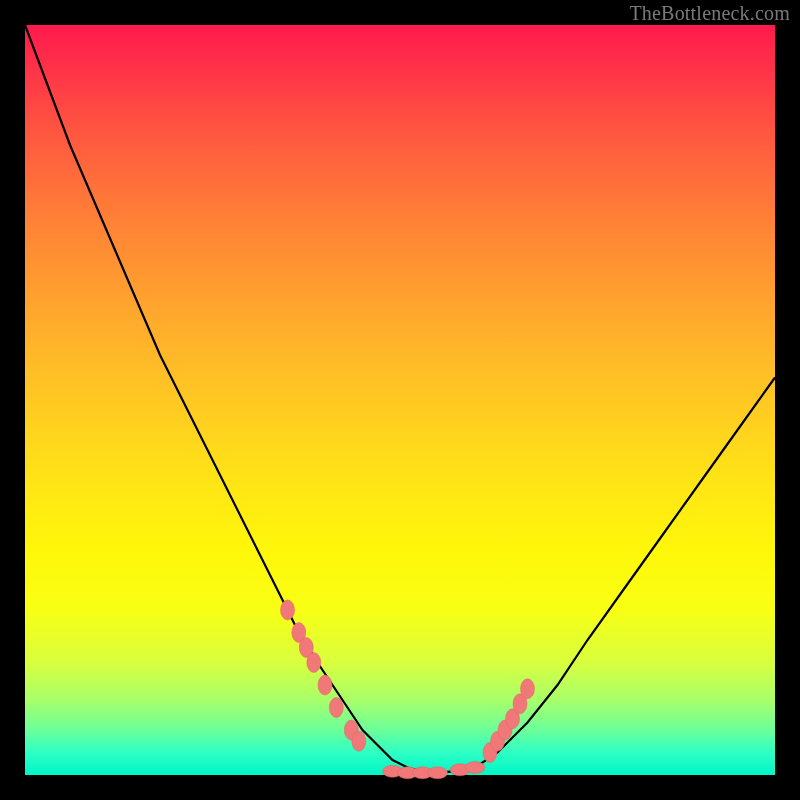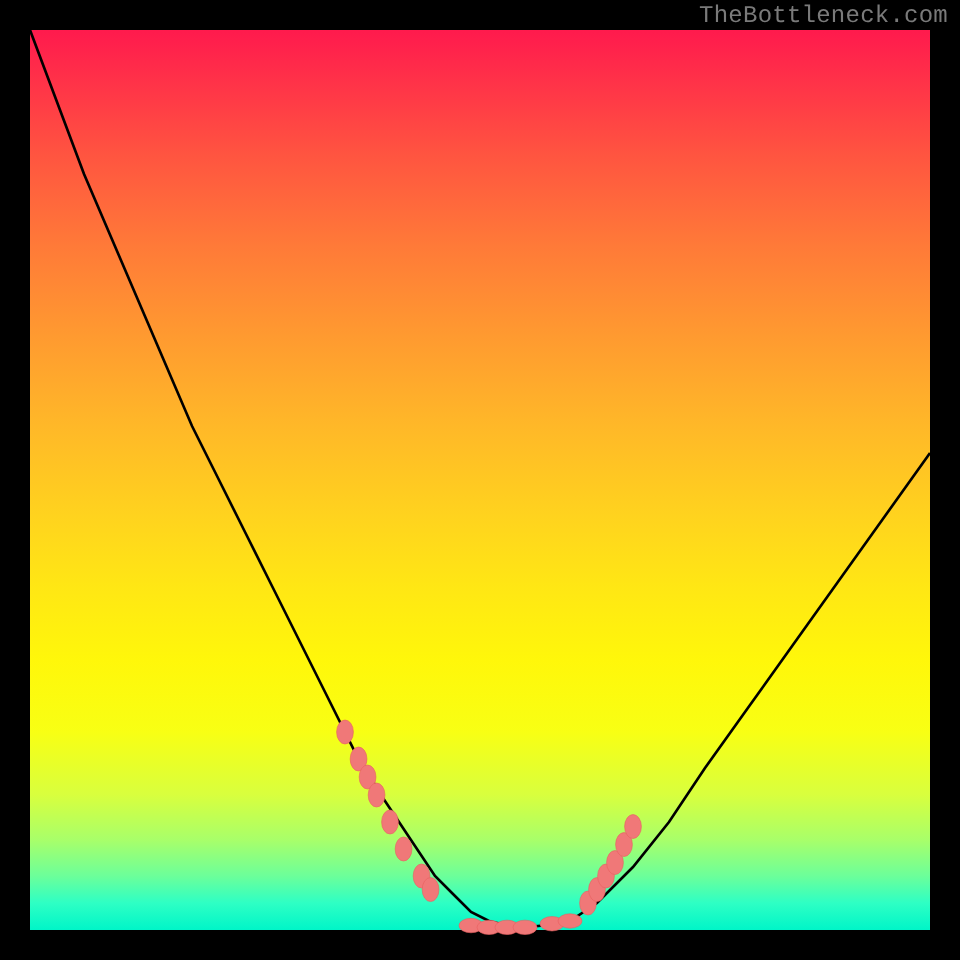--- a/index.html
+++ b/index.html
@@ -38,21 +38,21 @@
       #d8ff3e 85%,
       #a8ff6a 90%,
       #6cff9a 94%,
       #2effc4 97%,
       #00f5c8 100%);
   }
   .watermark {
     position: absolute;
     top: 2px;
     right: 10px;
-    font-family: Liberation Mono, monospace;
+    font-family: Liberation Serif, serif;
     font-size: 20px;
     color: #7a7a7a;
     letter-spacing: 0.2px;
   }
   svg.curve-layer {
     position: absolute;
     left: 25px;
     top: 25px;
     width: 750px;
     height: 750px;

